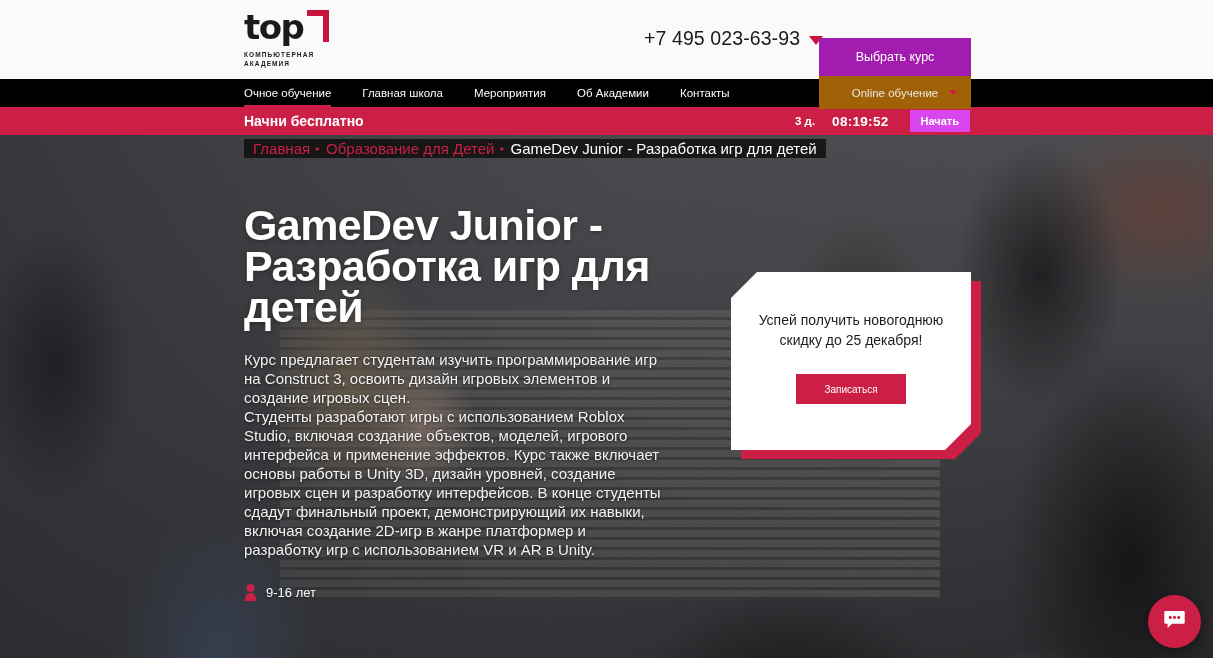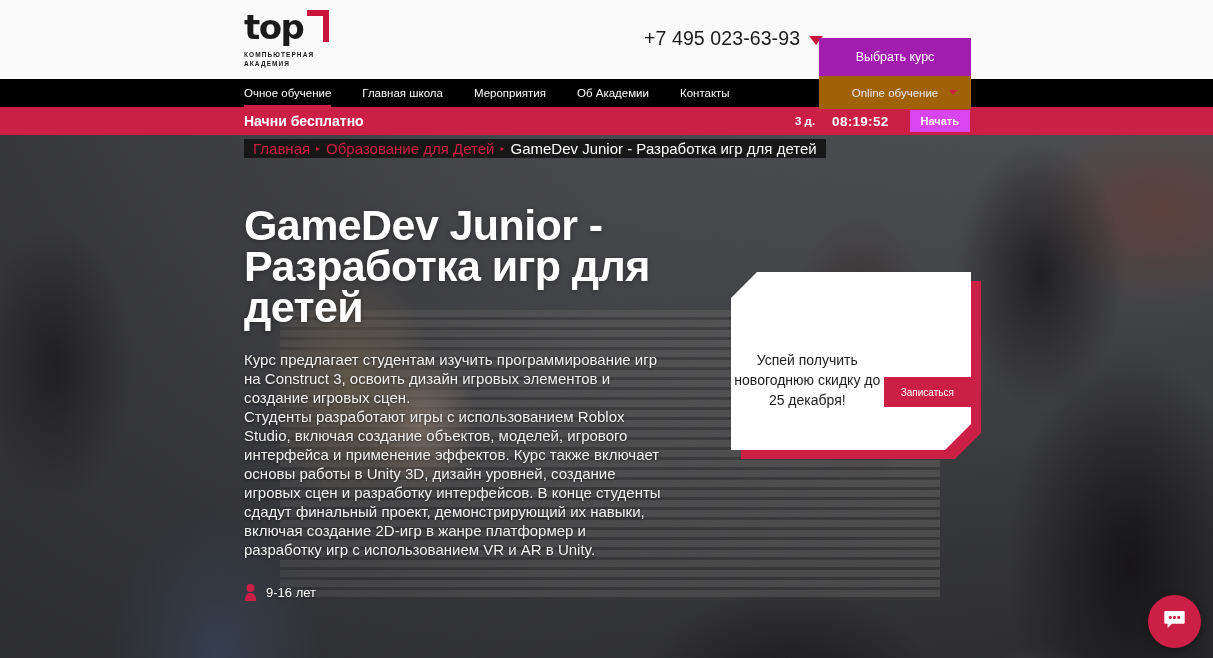--- a/index.html
+++ b/index.html
@@ -371,21 +371,21 @@
   }
   .promo-card {
     position: absolute;
     left: 0;
     top: 0;
     width: 240px;
     height: 178px;
     background: #ffffff;
     clip-path: polygon(26px 0, 100% 0, 100% calc(100% - 26px), calc(100% - 26px) 100%, 0 100%, 0 26px);
     display: flex;
-    flex-direction: row;
+    flex-direction: column;
     align-items: center;
     justify-content: flex-start;
     padding-top: 38px;
   }
   .promo-card-text {
     width: 192px;
     text-align: center;
     font-size: 14px;
     line-height: 20px;
     color: #1d1d1f;

